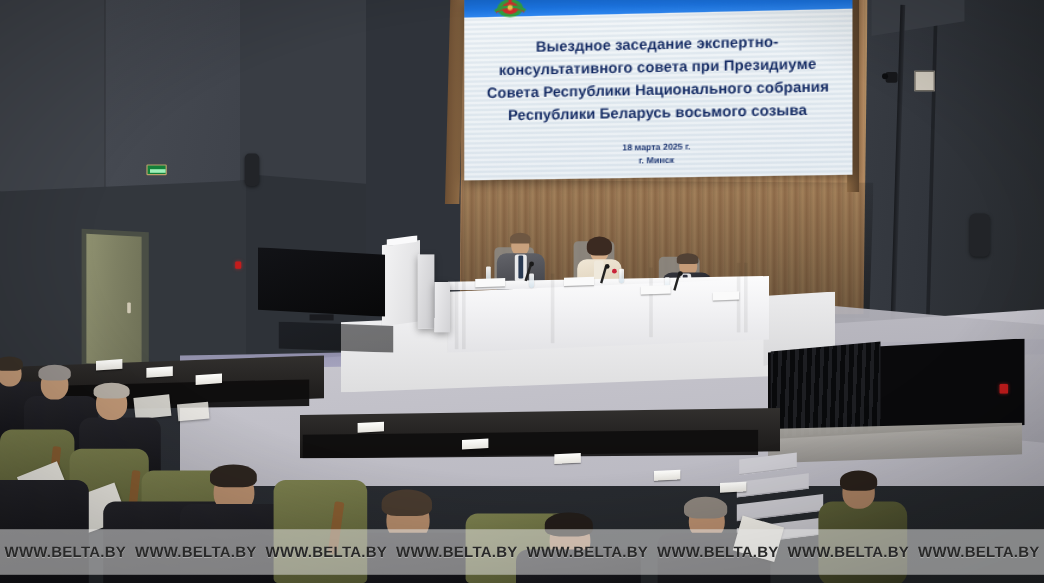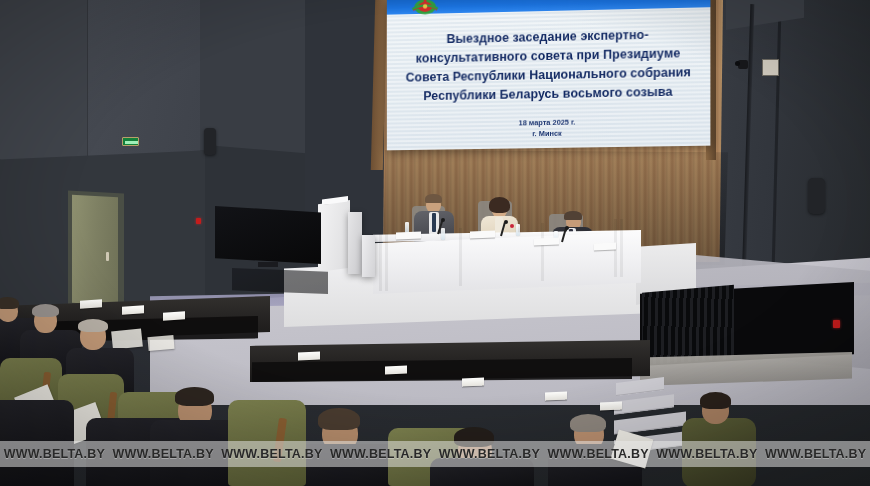--- a/index.html
+++ b/index.html
@@ -324,21 +324,21 @@
   }
   .wall-light-strip {
     position:absolute; left:640px; top:352px; width:212px; height:34px;
     background:linear-gradient(180deg,#b4b1ab,#8d8a85);
     clip-path:polygon(0 16%,100% 0,100% 78%,0 100%);
     opacity:.9;
   }
 
   
   .wm-band {
-    position:absolute; left:0; right:0; top:441px; height:26px;
+    position:absolute; left:0; right:0; top:441px; height:38px;
     background:rgba(232,232,232,.52);
     display:flex; align-items:center;
     z-index:40;
   }
   .wm-band .wm {
     flex:1 1 0;
     text-align:center;
     font-family:"Liberation Sans", sans-serif;
     font-weight:700;
     font-size:12.5px;

